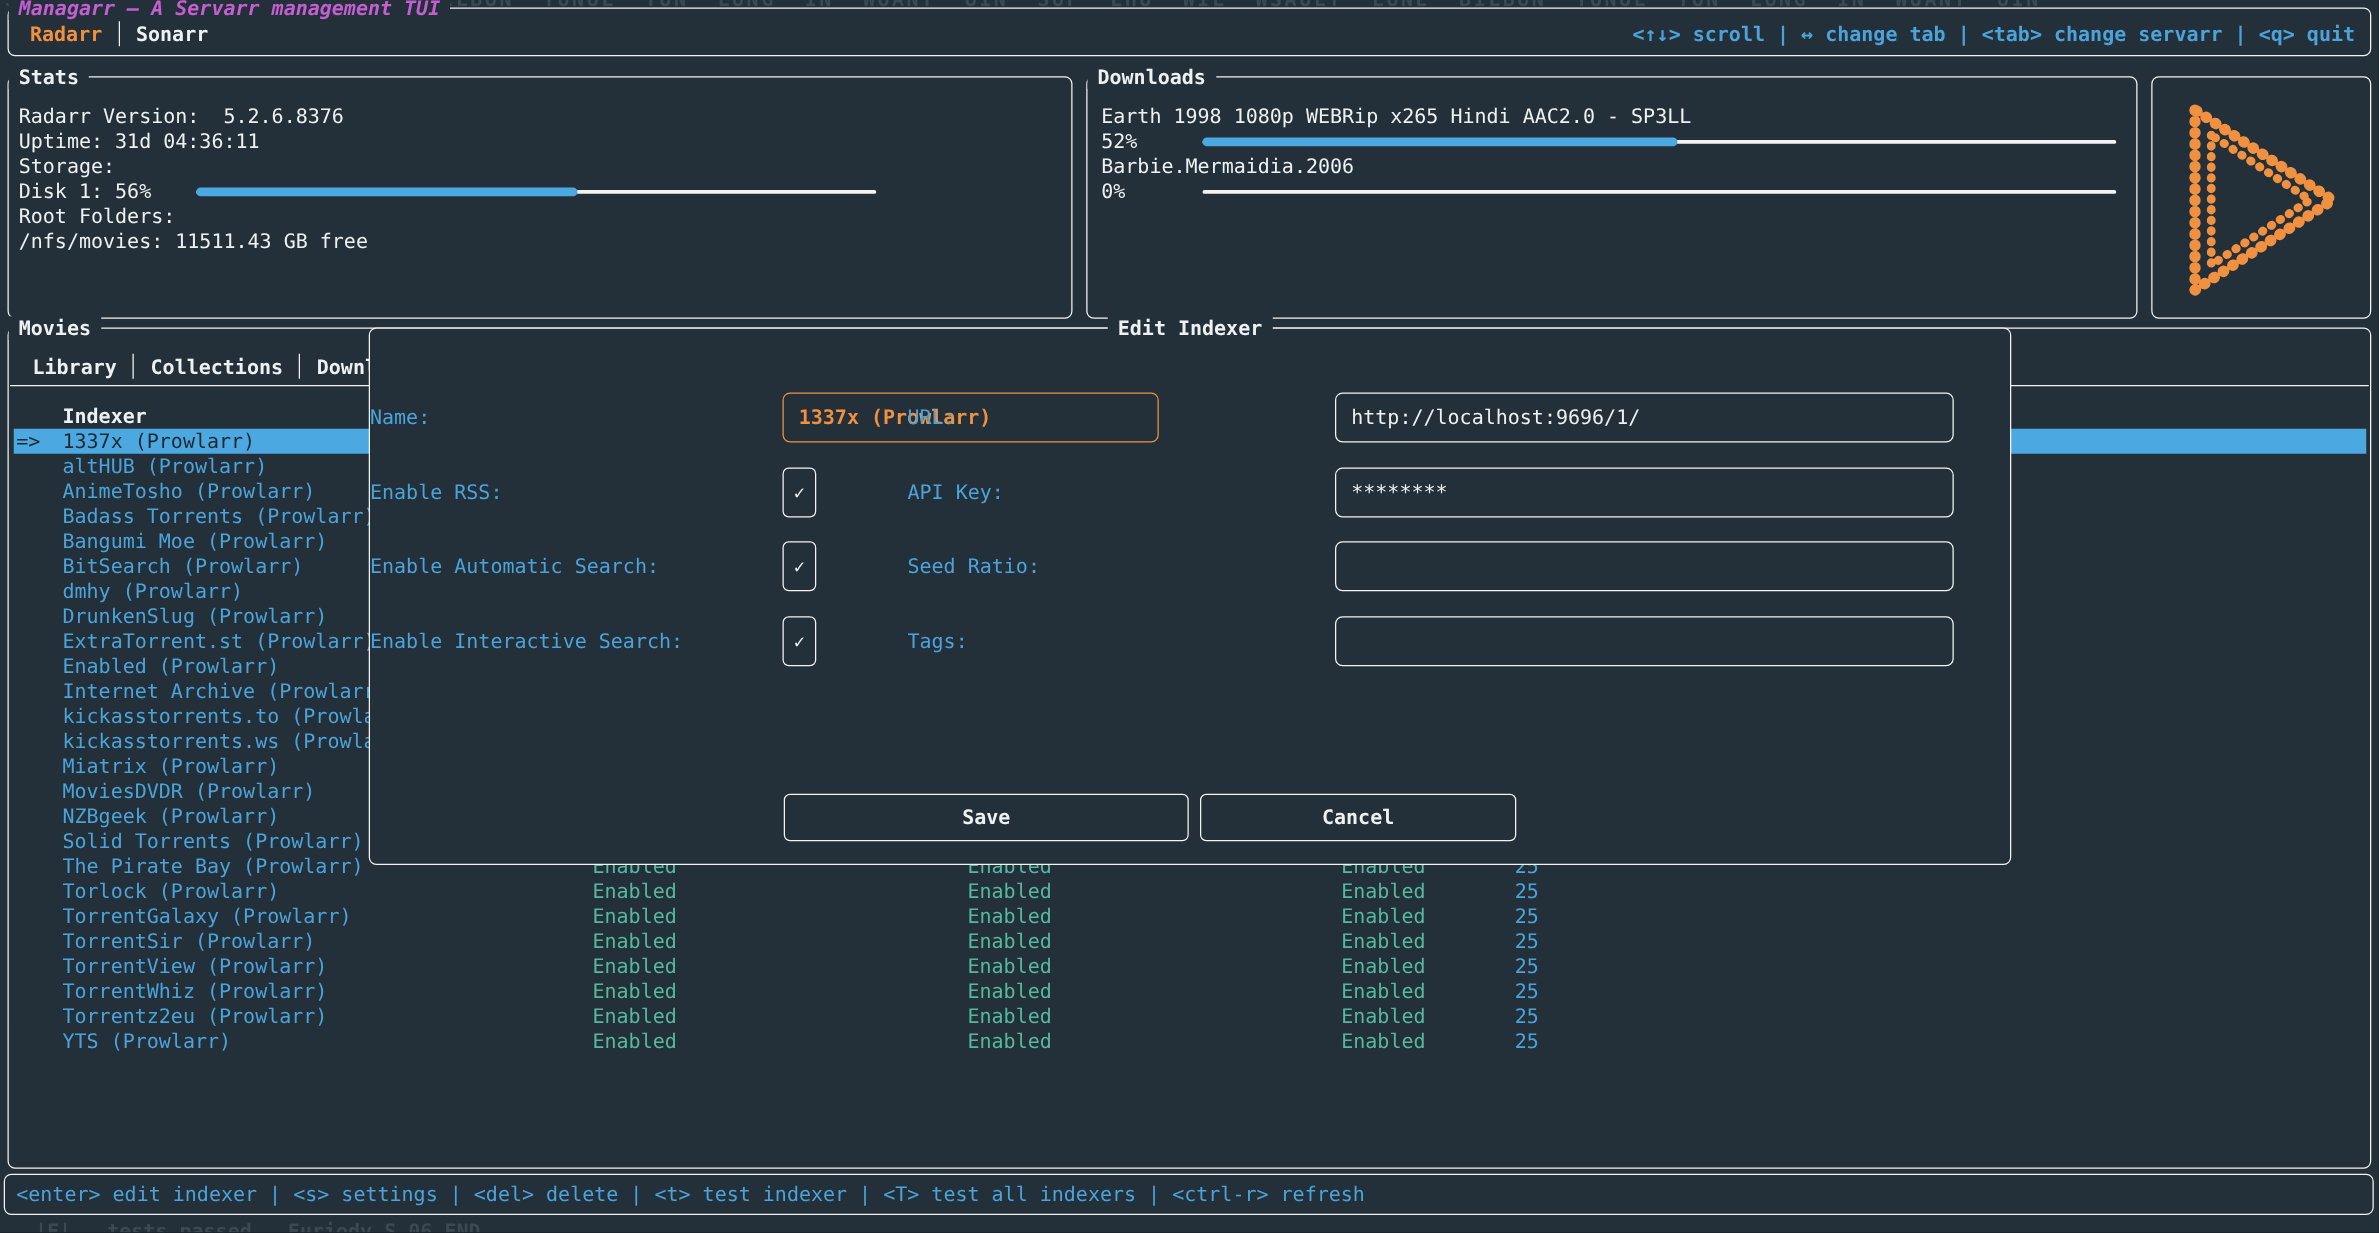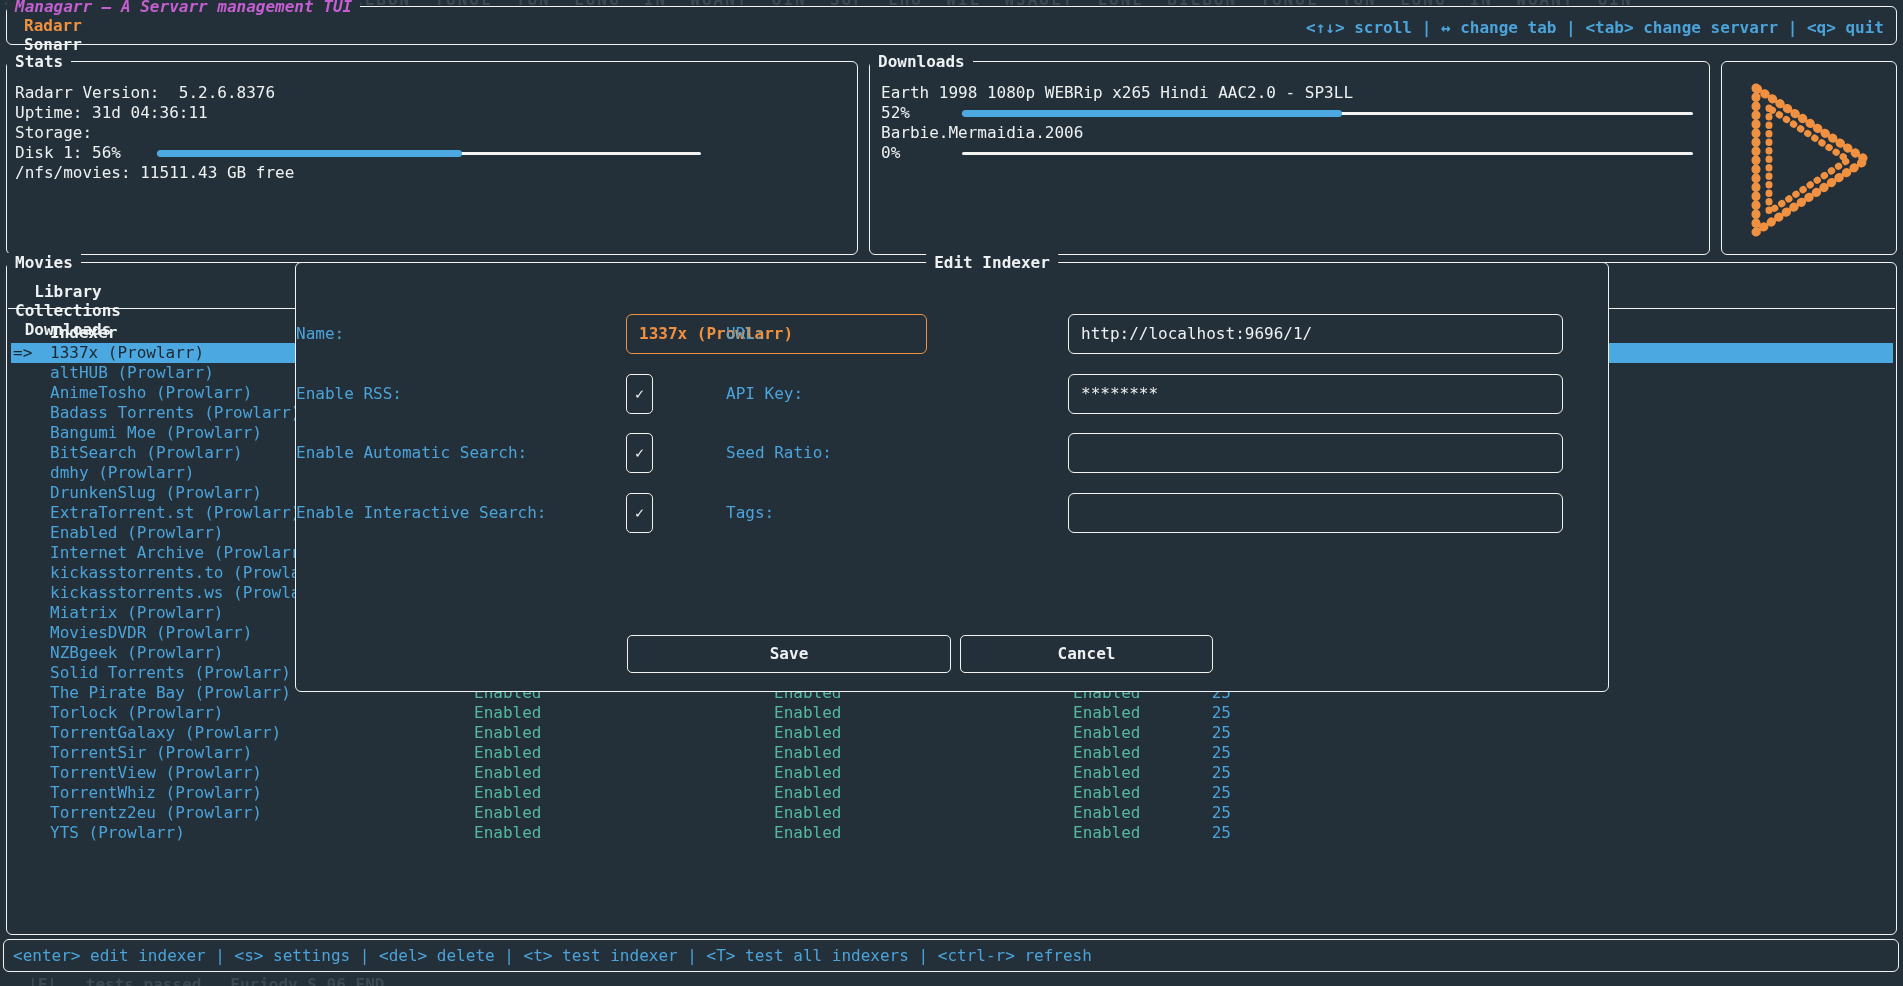--- a/index.html
+++ b/index.html
@@ -12,23 +12,23 @@
     position:relative;width:1903px;height:986px;background:var(--bg);
     font-family:"DejaVu Sans Mono",monospace;font-size:16px;color:var(--fg);
     overflow:hidden;
   }
   .panel{position:absolute;border:1px solid var(--border);border-radius:6px;background:var(--bg);}
   .ptitle{position:absolute;top:-10px;background:var(--bg);padding:0 8px;font-weight:bold;white-space:pre;}
   .purple{color:var(--purple);font-style:italic;}
   .bold{font-weight:normal;}
   
   #header-panel{left:6px;top:6px;width:1891px;height:39px;}
-  .tabs{position:absolute;display:flex;align-items:center;height:22px;flex-direction:column;}
+  .tabs{position:absolute;display:flex;align-items:center;height:22px;}
   #servarr-tabs{left:9px;top:9px;}
-  #movies-tabs{left:0;top:19px;}
+  #movies-tabs{left:11px;top:19px;}
   .tab{padding:0 8px;font-weight:bold;white-space:pre;}
   .tab.active{color:var(--orange);}
   .vsep{display:inline-block;width:1px;height:20px;background:var(--border);margin:0 5px;}
   .keybinds{position:absolute;color:var(--blue);white-space:pre;}
   #top-keybinds{right:12px;top:11px;font-weight:bold;}
   
   #stats-panel{left:6px;top:61px;width:852px;height:194px;}
   #stats-lines{position:absolute;left:8px;top:21px;right:8px;}
   .t-line{height:20px;line-height:20px;display:flex;white-space:pre;}
   .bar{position:relative;height:7px;align-self:center;flex:1;margin:0 8px 0 26px;}
@@ -51,21 +51,21 @@
   .irow .nm{position:absolute;left:39px;}
   .irow .arrow{position:absolute;left:2px;}
   .irow.sel{background:var(--sel);color:var(--seltext);}
   .irow .c1{position:absolute;left:463px;color:var(--teal);}
   .irow .c2{position:absolute;left:763px;color:var(--teal);}
   .irow .c3{position:absolute;left:1062px;color:var(--teal);}
   .irow .c4{position:absolute;left:1120px;width:100px;text-align:right;color:var(--blue);}
   .irow.sel .c1,.irow.sel .c2,.irow.sel .c3,.irow.sel .c4{color:var(--seltext);}
   
   #modal{left:295px;top:262px;width:1314px;height:430px;}
-  #modal-title{left:50%;transform:translateX(-50%);margin-left:40px;}
+  #modal-title{left:50%;transform:translateX(-50%);}
   .flabel{position:absolute;height:40px;line-height:40px;color:var(--blue);text-align:left;white-space:pre;}
   .finput{position:absolute;height:40px;line-height:38px;border:1px solid var(--border);border-radius:6px;
           padding:0 12px;white-space:pre;overflow:hidden;}
   .finput.focus{border-color:var(--orange);color:var(--orange);font-weight:bold;}
   .checkbox{position:absolute;width:27px;height:40px;border:1px solid var(--border);border-radius:5px;
             display:flex;align-items:center;justify-content:center;font-weight:bold;font-size:15px;}
   .mbtn{position:absolute;height:38px;line-height:36px;border:1px solid var(--border);border-radius:5px;
         text-align:center;font-weight:bold;}
   
   #footer-bar{left:3px;top:939px;width:1896px;height:33px;}
@@ -93,20 +93,21 @@
     <div class="keybinds" id="top-keybinds">&lt;↑↓&gt; scroll | ↔ change tab | &lt;tab&gt; change servarr | &lt;q&gt; quit</div>
   </div>
 
   <div class="panel" id="stats-panel">
     <span class="ptitle">Stats</span>
     <div id="stats-lines">
         <div class="t-line"><span class="bold">Radarr Version:  5.2.6.8376</span></div>
         <div class="t-line"><span class="bold">Uptime: 31d 04:36:11</span></div>
         <div class="t-line"><span class="bold">Storage:</span></div>
         <div class="t-line"><span>Disk 1: 56%</span><span class="bar disk"><span class="track"></span><span class="fill" style="width:56%"></span></span></div>
+        <div class="t-line"><span class="bold">Root Folders:</span></div>
         <div class="t-line"><span>/nfs/movies: 11511.43 GB free</span></div>
       </div>
   </div>
 
   <div class="panel" id="downloads-panel">
     <span class="ptitle">Downloads</span>
     <div id="download-items">
         <div class="t-line">Earth 1998 1080p WEBRip x265 Hindi AAC2.0 - SP3LL</div>
         <div class="t-line"><span class="pct">52%</span><span class="bar"><span class="track"></span><span class="fill" style="width:52%"></span></span></div>
         <div class="t-line">Barbie.Mermaidia.2006</div>

